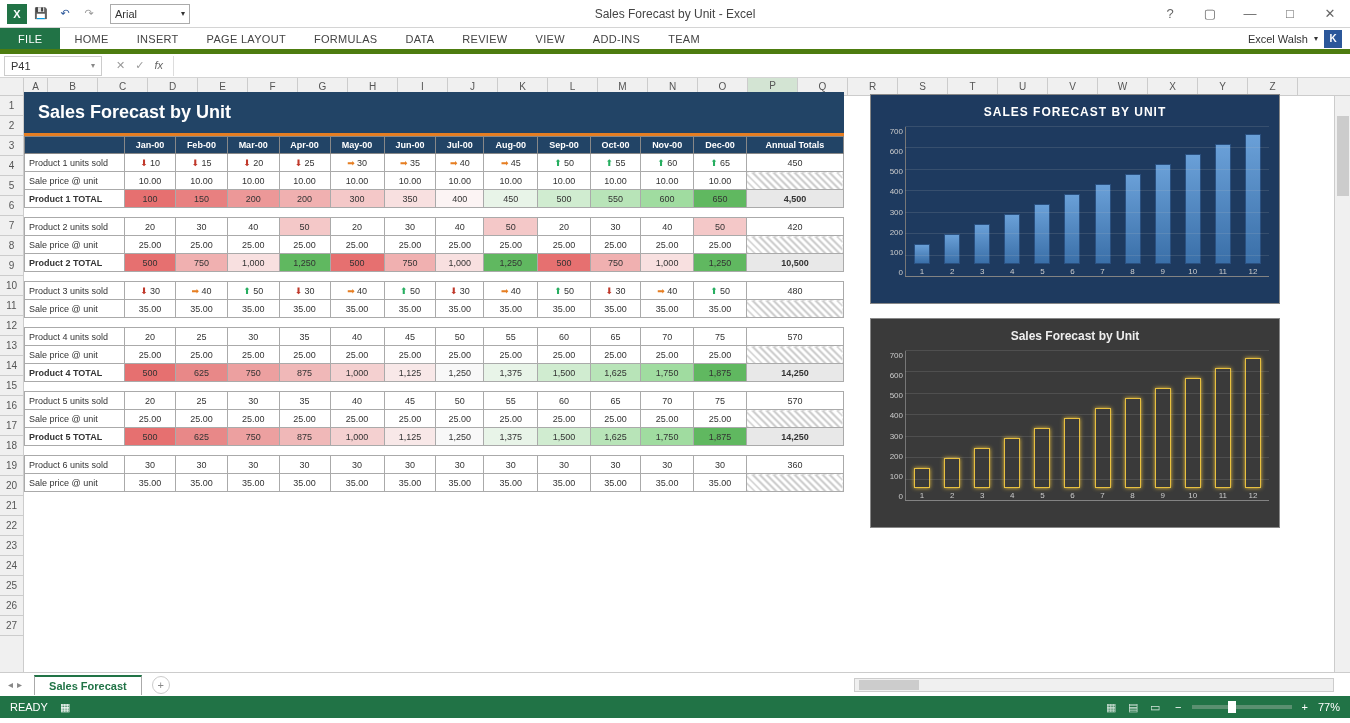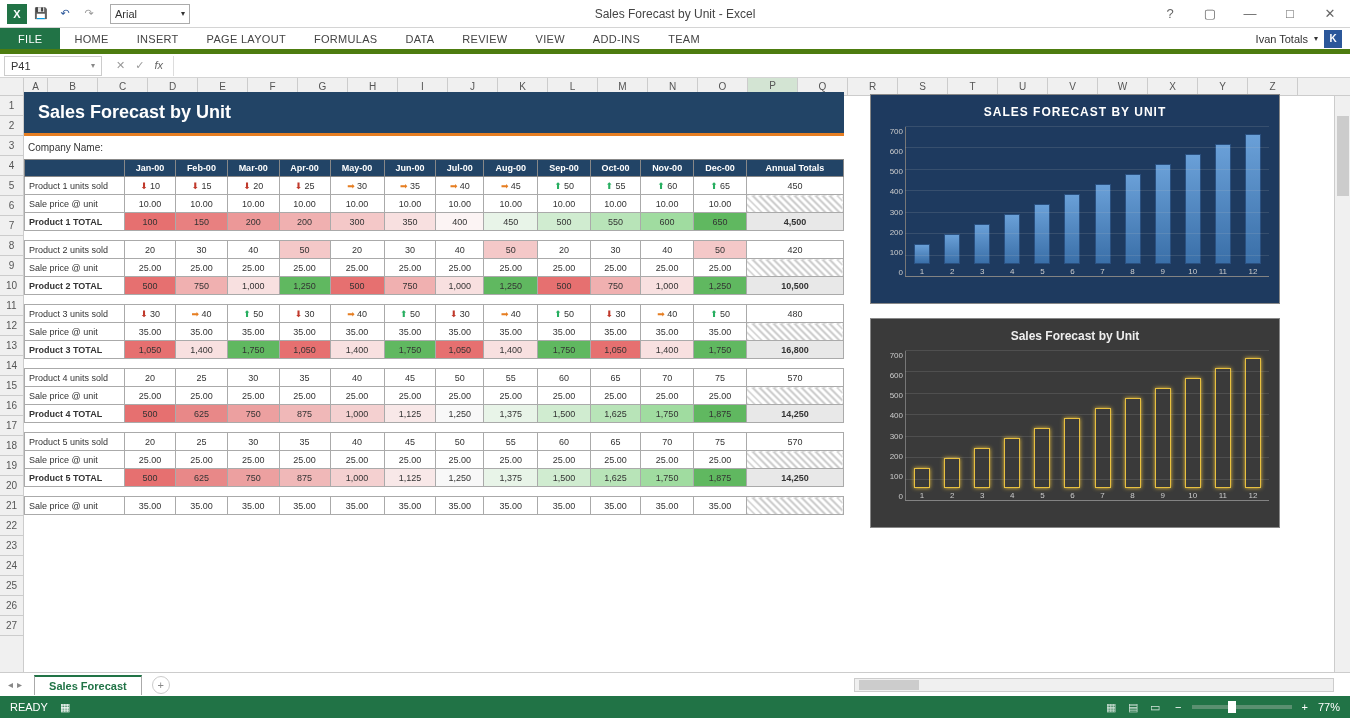--- a/index.html
+++ b/index.html
@@ -106,21 +106,21 @@
     <div class="rtab">HOME</div>
     <div class="rtab">INSERT</div>
     <div class="rtab">PAGE LAYOUT</div>
     <div class="rtab">FORMULAS</div>
     <div class="rtab">DATA</div>
     <div class="rtab">REVIEW</div>
     <div class="rtab">VIEW</div>
     <div class="rtab">ADD-INS</div>
     <div class="rtab">TEAM</div>
     <div class="ribbon-user">
-    <span>Ivan Totals</span>
+    <span>Excel Walsh</span>
       <span style="font-size:8px">▾</span>
     <div class="user-badge">K</div>
   </div>
 </div>
 
 <div class="formula-bar">
   <div class="namebox">
       <span>P41</span>
       <span style="font-size:8px;color:#888">▾</span>
     </div>
@@ -192,21 +192,20 @@
         <div class="colhdr" style="width: 50px;">Y</div>
         <div class="colhdr" style="width: 50px;">Z</div>
       </div>
     <div class="vscroll">
         <div class="vthumb"></div>
       </div>
   </div>
 
   <div class="sheet-content">
     <div class="banner">Sales Forecast by Unit</div>
-    <div class="company-label">Company Name:</div>
     <table class="tbl" id="data-table">
         <tbody>
           <tr>
             <th style="width:100px"></th>
             <th>Jan-00</th>
             <th>Feb-00</th>
             <th>Mar-00</th>
             <th>Apr-00</th>
             <th>May-00</th>
             <th>Jun-00</th>
@@ -345,36 +344,20 @@
             <td>35.00</td>
             <td>35.00</td>
             <td>35.00</td>
             <td>35.00</td>
             <td>35.00</td>
             <td>35.00</td>
             <td>35.00</td>
             <td>35.00</td>
             <td class="hatch"></td>
           </tr>
-          <tr>
-            <td class="lbl bold">Product 3 TOTAL</td>
-            <td style="background:#e67070">1,050</td>
-            <td style="background:#f8e0e0">1,400</td>
-            <td style="background:#60b860">1,750</td>
-            <td style="background:#e67070">1,050</td>
-            <td style="background:#f8e0e0">1,400</td>
-            <td style="background:#60b860">1,750</td>
-            <td style="background:#e67070">1,050</td>
-            <td style="background:#f8e0e0">1,400</td>
-            <td style="background:#60b860">1,750</td>
-            <td style="background:#e67070">1,050</td>
-            <td style="background:#f8e0e0">1,400</td>
-            <td style="background:#60b860">1,750</td>
-            <td class="total">16,800</td>
-          </tr>
           <tr class="spacer-row">
             <td colspan="14"></td>
           </tr>
           <tr>
             <td class="lbl">Product 4 units sold</td>
             <td style="">20</td>
             <td style="">25</td>
             <td style="">30</td>
             <td style="">35</td>
             <td style="">40</td>
@@ -465,20 +448,36 @@
             <td style="background:#f8f8f8">1,250</td>
             <td style="background:#e8f4e8">1,375</td>
             <td style="background:#d0ecd0">1,500</td>
             <td style="background:#b8e4b8">1,625</td>
             <td style="background:#a0dca0">1,750</td>
             <td style="background:#60b860">1,875</td>
             <td class="total">14,250</td>
           </tr>
           <tr class="spacer-row">
             <td colspan="14"></td>
+          </tr>
+          <tr>
+            <td class="lbl">Product 6 units sold</td>
+            <td style="">30</td>
+            <td style="">30</td>
+            <td style="">30</td>
+            <td style="">30</td>
+            <td style="">30</td>
+            <td style="">30</td>
+            <td style="">30</td>
+            <td style="">30</td>
+            <td style="">30</td>
+            <td style="">30</td>
+            <td style="">30</td>
+            <td style="">30</td>
+            <td>360</td>
           </tr>
           <tr>
             <td class="lbl">Sale price @ unit</td>
             <td>35.00</td>
             <td>35.00</td>
             <td>35.00</td>
             <td>35.00</td>
             <td>35.00</td>
             <td>35.00</td>
             <td>35.00</td>

